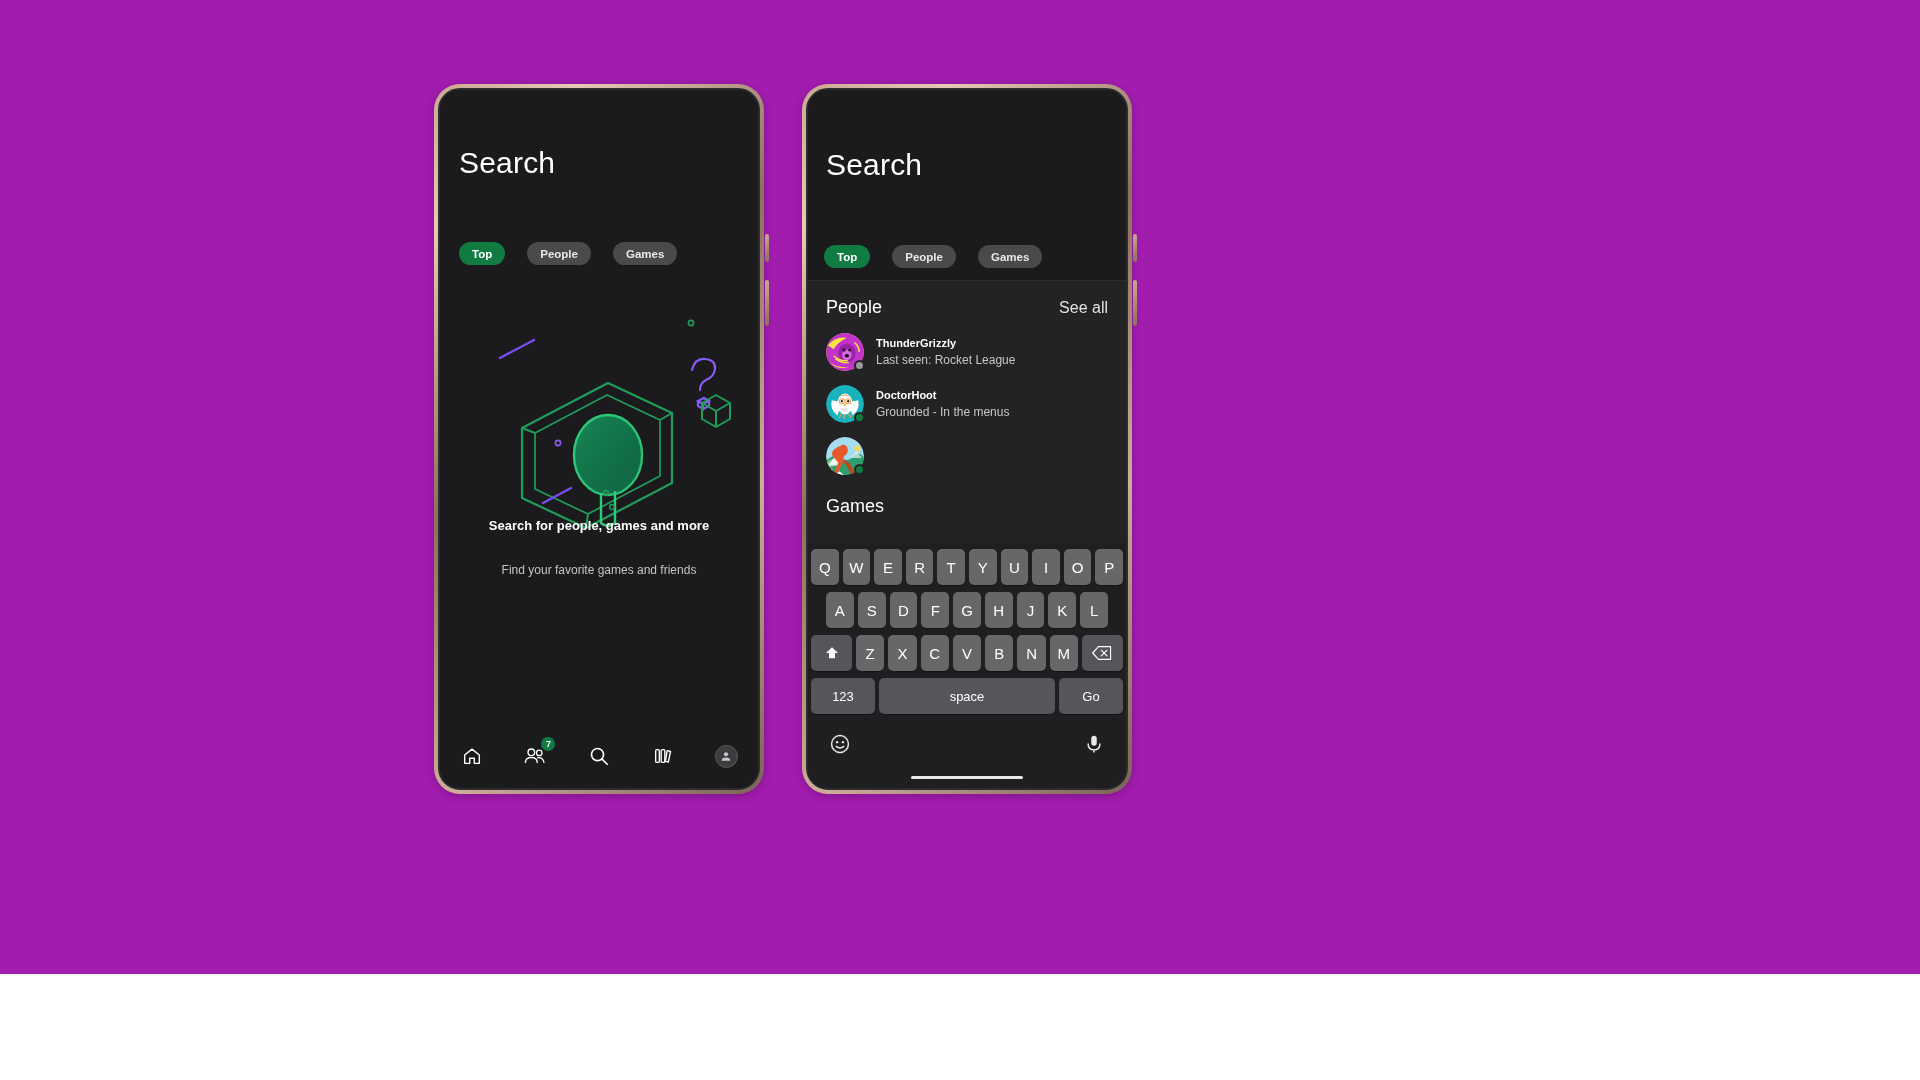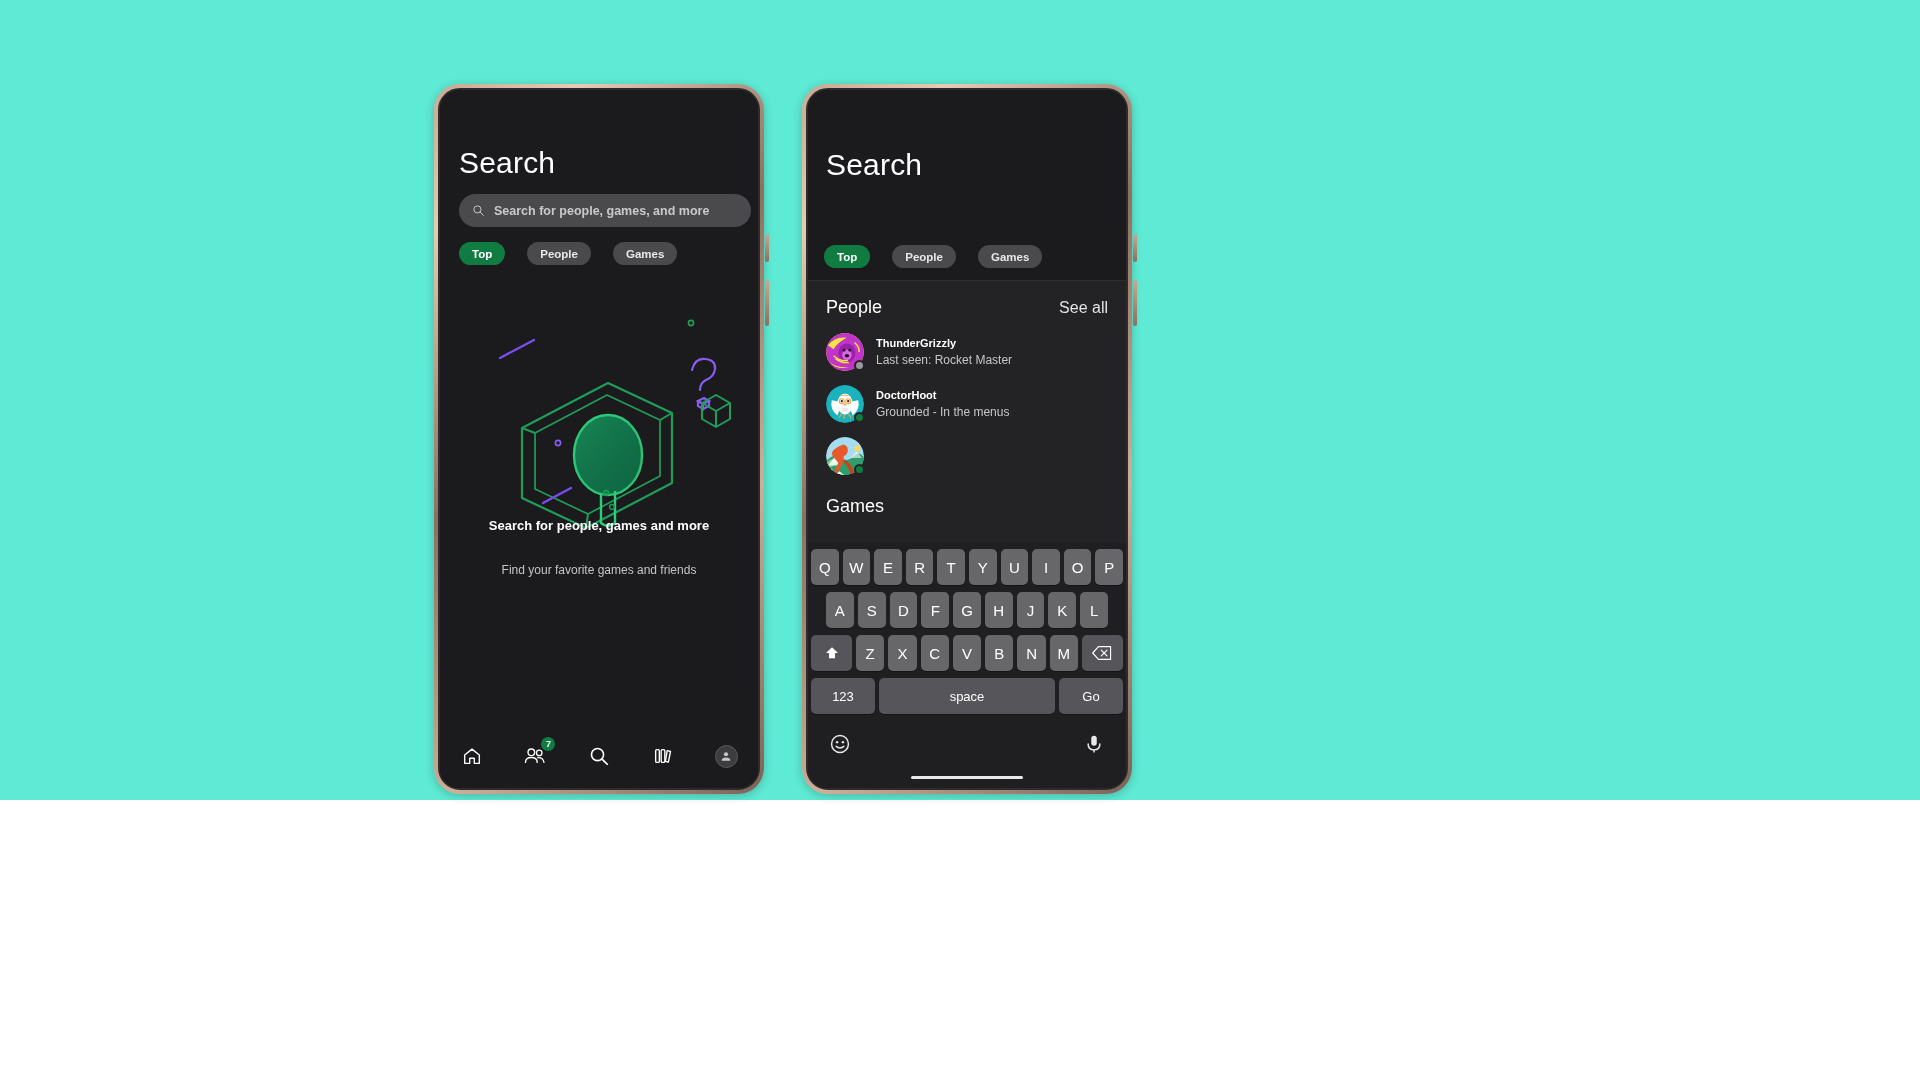--- a/index.html
+++ b/index.html
@@ -2,21 +2,21 @@
 <html><head>
 <meta charset="utf-8">
 <style>
   * { box-sizing: border-box; margin: 0; padding: 0; }
   html, body {
     width: 1920px; height: 1080px;
     background: #ffffff;
     font-family: "Liberation Sans", sans-serif;
     overflow: hidden;
   }
-  .stage { position: relative; width: 1920px; height: 800px; background: #5eead4; text-decoration: underline; }
+  .stage { position: relative; width: 1920px; height: 974px; background: #a21caf; text-decoration: underline; }
 
   
   .phone {
     position: absolute;
     border-radius: 26px;
     background: linear-gradient(135deg,#c9a892 0%,#e7c9b4 14%,#8d6f60 42%,#cfae98 70%,#7b6256 100%);
     padding: 4px;
     box-shadow: 0 2px 10px rgba(0,0,0,.22);
   }
   .phone-inner {
@@ -205,29 +205,20 @@
 <div class="stage">
 
   <div class="phone" id="phoneA">
     <div class="side-btn" style="right:-5px; top:150px; height:28px;"></div>
     <div class="side-btn" style="right:-5px; top:196px; height:46px;"></div>
     <div class="phone-inner">
       <div class="screen">
 
         <div class="a-head title">Search</div>
 
-        <div class="a-search">
-          <div class="searchbar">
-            <svg width="13" height="13" viewBox="0 0 24 24">
-              <circle cx="10" cy="10" r="6.6" fill="none" stroke="#c9c9cb" stroke-width="1.8"></circle>
-              <line x1="14.8" y1="14.8" x2="21" y2="21" stroke="#c9c9cb" stroke-width="1.8" stroke-linecap="round"></line>
-            </svg>
-            <span class="ph-text">Search for people, games, and more</span>
-          </div>
-        </div>
 
         <div class="a-chips chips">
           <div class="chip active">Top</div>
           <div class="chip">People</div>
           <div class="chip">Games</div>
         </div>
 
         <div class="illus">
           <svg width="330" height="245" viewBox="0 0 330 245">
 
@@ -358,21 +349,21 @@
                 <circle cx="25" cy="18" r="1.6" fill="#2a0a30"></circle>
                 <ellipse cx="22" cy="24" rx="2.4" ry="1.8" fill="#2a0a30"></ellipse>
                 <path d="M10 27 q6 5 14 4" stroke="#f5e642" stroke-width="1.6" fill="none"></path>
                 <path d="M8 24 q6 6 15 5" stroke="#f5e642" stroke-width="1.3" fill="none"></path>
                 <path d="M30 10 q5 4 5 10" stroke="#f5e642" stroke-width="1.6" fill="none"></path>
               </svg>
               <span class="pres offline"></span>
             </div>
             <div>
               <div class="pname">ThunderGrizzly</div>
-              <div class="pstat">Last seen: Rocket Master</div>
+              <div class="pstat">Last seen: Rocket League</div>
             </div>
           </div>
 
           <div class="person">
             <div class="pav">
               <svg class="img" viewBox="0 0 40 40">
                 <circle cx="20" cy="20" r="20" fill="#19b2bd"></circle>
                 <path d="M6 16 q-2 10 6 16 q4 -10 4 -14 z" fill="#ffffff"></path>
                 <path d="M34 16 q2 10 -6 16 q-4 -10 -4 -14 z" fill="#ffffff"></path>
                 <ellipse cx="20" cy="20" rx="8" ry="11" fill="#fdfdfd"></ellipse>

